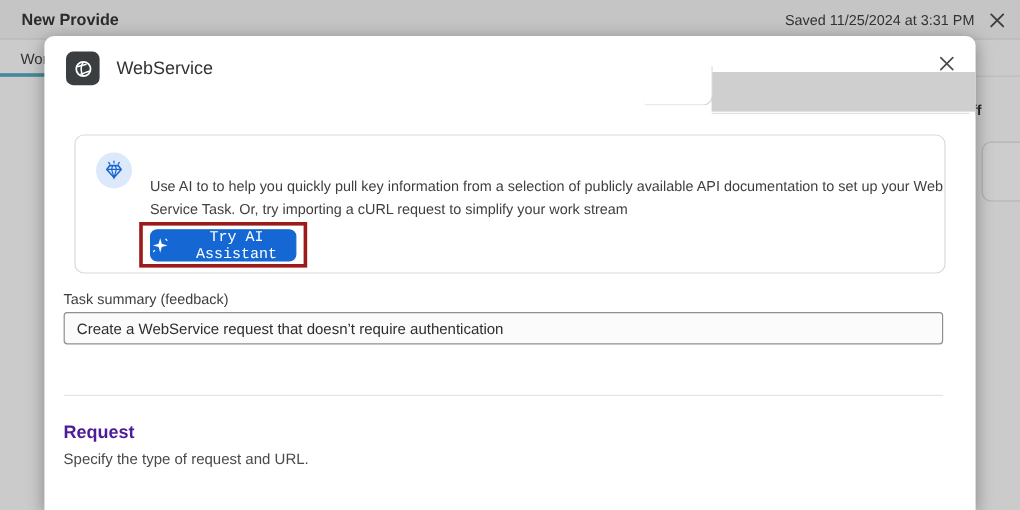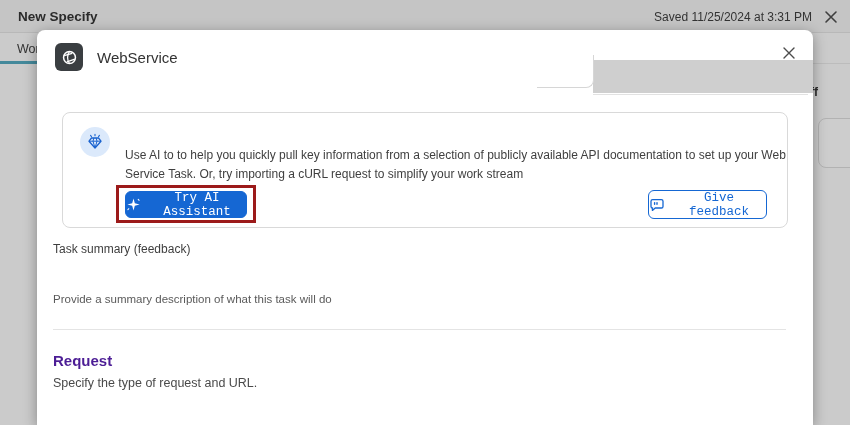--- a/index.html
+++ b/index.html
@@ -69,21 +69,21 @@
   .request-desc { position:absolute; left:16px; top:346px; font-size:12.5px; color:#4a4a4a; }
 
   svg { display:block; }
 </style>
 </head>
 <body>
 
 <div class="canvas">
 
   <div class="page-header">
-    <div class="page-title">New Specify</div>
+    <div class="page-title">New Provide</div>
     <div class="header-right">
       <span class="saved-text">Saved 11/25/2024 at 3:31 PM</span>
       <span class="page-close">
         <svg width="14" height="14" viewBox="0 0 14 14">
             <path d="M2 2 L12 12 M12 2 L2 12" stroke="#3f3f3f" stroke-width="1.6" stroke-linecap="round"></path>
           </svg>
       </span>
     </div>
   </div>
   <div class="tab-label">Wor</div>
@@ -129,33 +129,24 @@
           <svg width="15" height="15" viewBox="0 0 16 16">
             <path d="M8 1.5 L9.4 6.6 L14.5 8 L9.4 9.4 L8 14.5 L6.6 9.4 L1.5 8 L6.6 6.6 Z" fill="#fff"></path>
             <path d="M13 2.5 l1 1 M3 12.5 l-1 1" stroke="#fff" stroke-width="1.1" stroke-linecap="round"></path>
           </svg>
         </span>
         <span>Try AI Assistant</span>
       </button>
       <div class="annotation-box"></div>
 
 
-      <button class="btn btn-feedback">
-        <span>
-          <svg width="16" height="16" viewBox="0 0 16 16">
-            <path d="M2 4.2 a1.6 1.6 0 0 1 1.6-1.6 h8.8 a1.6 1.6 0 0 1 1.6 1.6 v5.2 a1.6 1.6 0 0 1 -1.6 1.6 H6.2 L3.4 13.4 V11 H3.6 A1.6 1.6 0 0 1 2 9.4 Z" fill="none" stroke="#1567d3" stroke-width="1.3" stroke-linejoin="round"></path>
-            <path d="M5.6 5.6 v1.6 M8 5.6 v1.6" stroke="#1567d3" stroke-width="1.4" stroke-linecap="round"></path>
-          </svg>
-        </span>
-        <span>Give feedback</span>
-      </button>
     </div>
 
     <div class="task-label">Task summary (feedback)</div>
-    <div class="task-helper">Provide a summary description of what this task will do</div>
+    <input class="task-input" type="text" value="Create a WebService request that doesn’t require authentication" style="">
 
     <div class="section-divider"></div>
 
     <div class="request-heading">Request</div>
     <div class="request-desc">Specify the type of request and URL.</div>
 
   </div>
 </div>
 
 </body></html>

